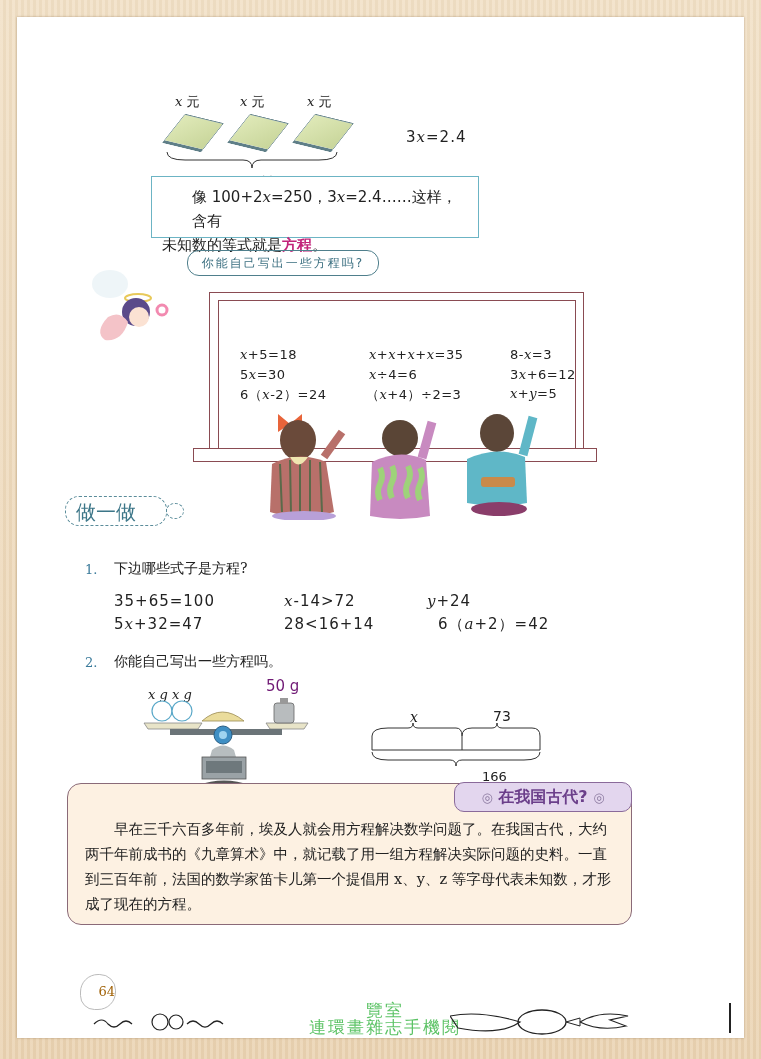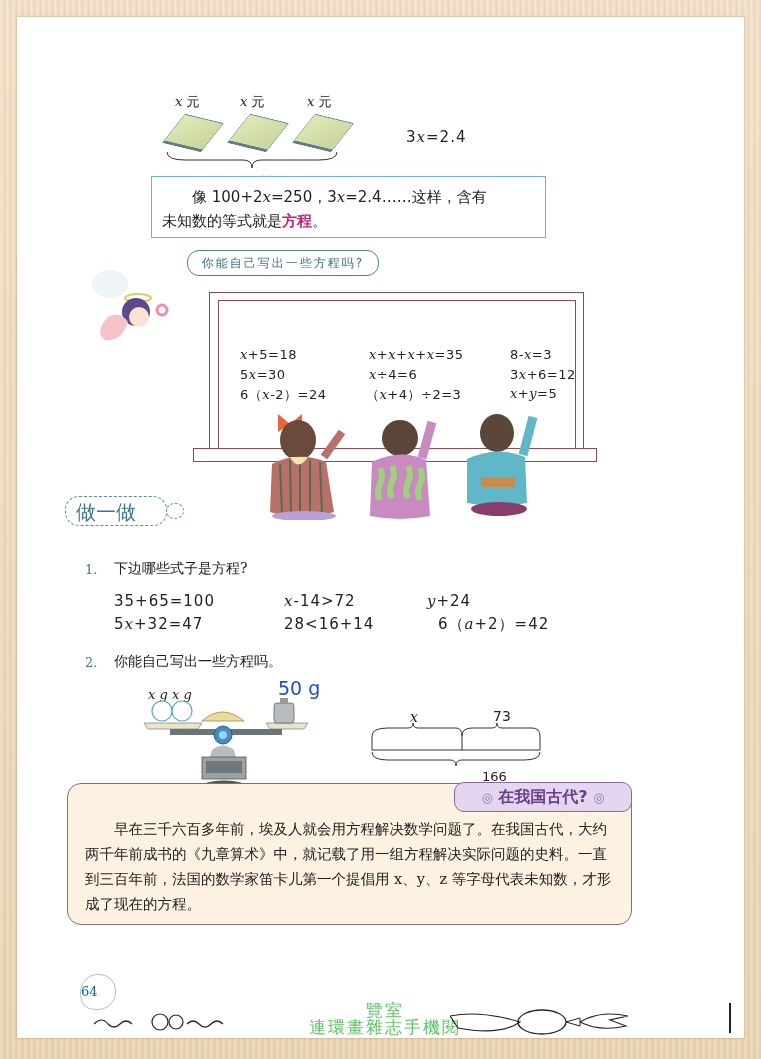--- a/index.html
+++ b/index.html
@@ -29,21 +29,21 @@
     background:linear-gradient(135deg,#dfe9b8,#c8d59a);
     border:1px solid #6d8a8f;
     border-bottom:3px solid #5f7f88;
     transform:skewX(-30deg) rotate(12deg);
     border-radius:2px;
   }
   .brace-svg { position:absolute; }
   .eq-big { font-size:15px; color:#222; letter-spacing:1px; }
 
   .def-box {
-    position:absolute; left:151px; top:176px; width:395px; height:62px;
+    position:absolute; left:151px; top:176px; width:328px; height:62px;
     border:1.5px solid #6cb4c4; background:#fff;
     font-size:15px; line-height:24px; color:#222; padding:8px 10px 0 10px; box-sizing:border-box;
   }
   .def-box .kw { color:#c2237a; font-weight:bold; }
 
   .bubble {
     position:absolute; left:187px; top:250px; width:190px; height:24px;
     border:1.2px solid #4f7f8c; border-radius:12px;
     color:#3b6f80; font-size:12px; line-height:24px; text-align:center; letter-spacing:2px;
   }
@@ -96,21 +96,21 @@
   .did-tag .ring { color:#8c7aa0; font-weight:normal; font-size:13px; }
   .did-text {
     position:absolute; left:85px; top:817px; width:535px;
     font-size:14.5px; line-height:25px; color:#222; font-family:"DejaVu Serif", serif;
     text-indent:29px;
   }
 
   .page-num {
     position:absolute; left:80px; top:974px; width:34px; height:34px;
     border-radius:50% 45% 50% 40%; border:1px solid #bbb;
-    font-size:13px; color:#0369a1; text-align:left; line-height:34px;
+    font-size:13px; color:#a16207; text-align:right; line-height:34px;
     font-family:"DejaVu Serif", serif;
   }
   .watermark {
     position:absolute; left:230px; top:1002px; width:310px;
     text-align:center; color:#3fb84a; font-size:17px; line-height:17px; letter-spacing:2px;
     opacity:0.85;
   }
   .vline { position:absolute; left:729px; top:1003px; width:1.5px; height:30px; background:#222; }
 </style>
 </head>
@@ -199,21 +199,21 @@
 <div class="ex" style="left:284px;top:592px;"><span class="it">x</span>-14&gt;72</div>
 <div class="ex" style="left:427px;top:592px;"><span class="it">y</span>+24</div>
 <div class="ex" style="left:114px;top:615px;">5<span class="it">x</span>+32=47</div>
 <div class="ex" style="left:284px;top:615px;">28&lt;16+14</div>
 <div class="ex" style="left:438px;top:615px;">6（<span class="it">a</span>+2）=42</div>
 
 <div class="q-num" style="left:85px;top:655px;">2.</div>
 <div class="q-text" style="left:114px;top:653px;">你能自己写出一些方程吗。</div>
 
 <div class="abs it" style="left:148px;top:687px;font-size:13px;color:#222;">x g x g</div>
-<div class="abs" style="left:266px;top:677px;font-size:19px;color:#1d4ed8;margin-left:12px;">50 g</div>
+<div class="abs" style="left:266px;top:677px;font-size:15px;color:#701a75;">50 g</div>
 
 <svg class="abs" style="left:140px;top:695px;" width="175" height="95">
   <circle cx="22" cy="16" r="10" fill="#fff" stroke="#5aa8c8" stroke-width="1.2"></circle>
   <circle cx="42" cy="16" r="10" fill="#fff" stroke="#5aa8c8" stroke-width="1.2"></circle>
   <path d="M4,28 L62,28 L58,34 L8,34 Z" fill="#e8e4c8" stroke="#888" stroke-width="0.8"></path>
   <path d="M126,28 L168,28 L164,34 L130,34 Z" fill="#e8e4c8" stroke="#888" stroke-width="0.8"></path>
   <rect x="134" y="8" width="20" height="20" rx="3" fill="#b8bcbe" stroke="#666" stroke-width="0.8"></rect>
   <rect x="140" y="3" width="8" height="6" fill="#999"></rect>
   <path d="M62,26 Q82,8 104,26 Z" fill="#eadc9c" stroke="#9a8a50" stroke-width="0.8"></path>
   <rect x="30" y="34" width="112" height="6" fill="#6b7478"></rect>

